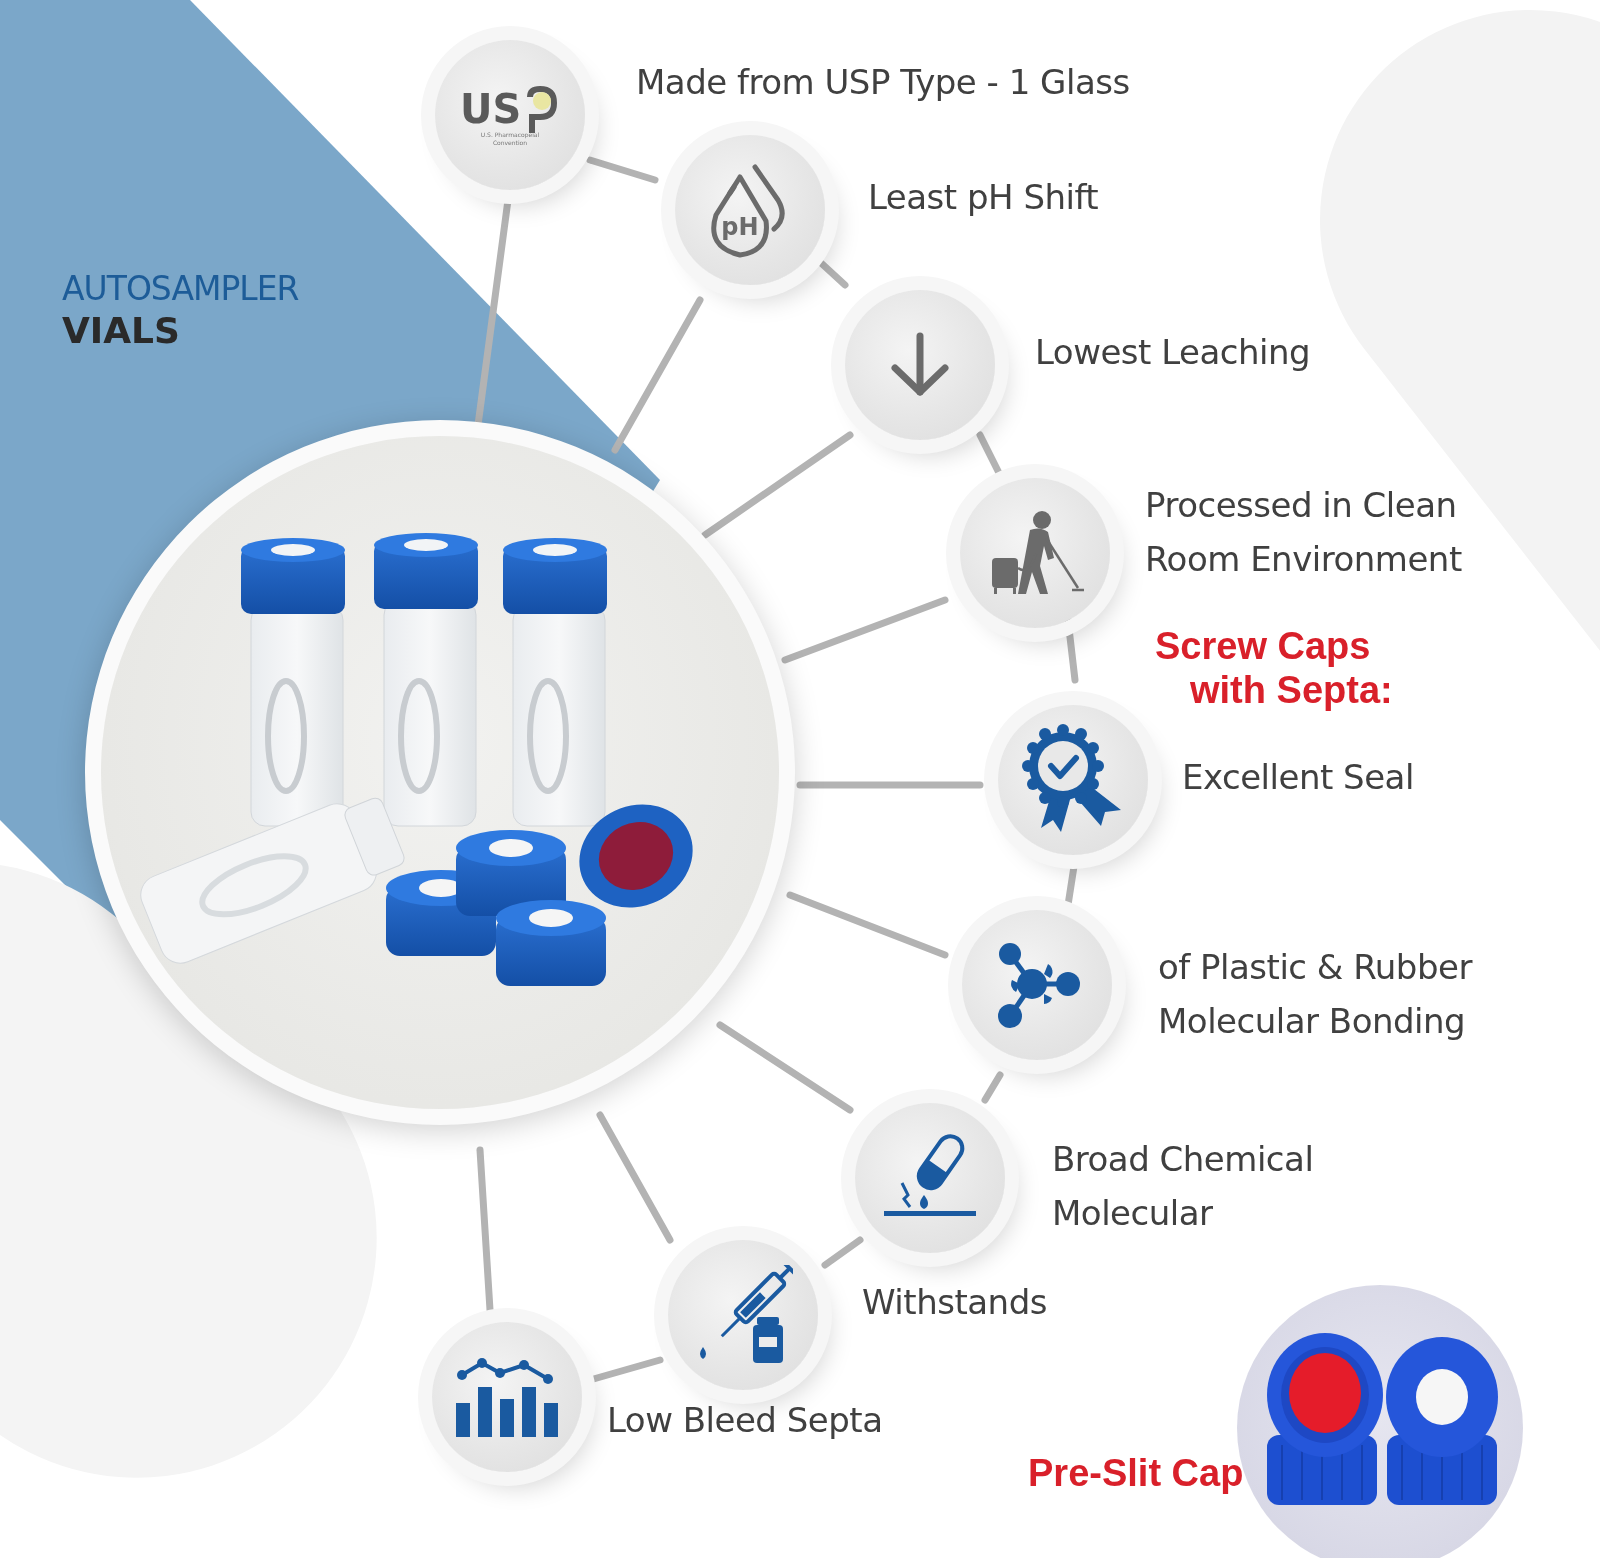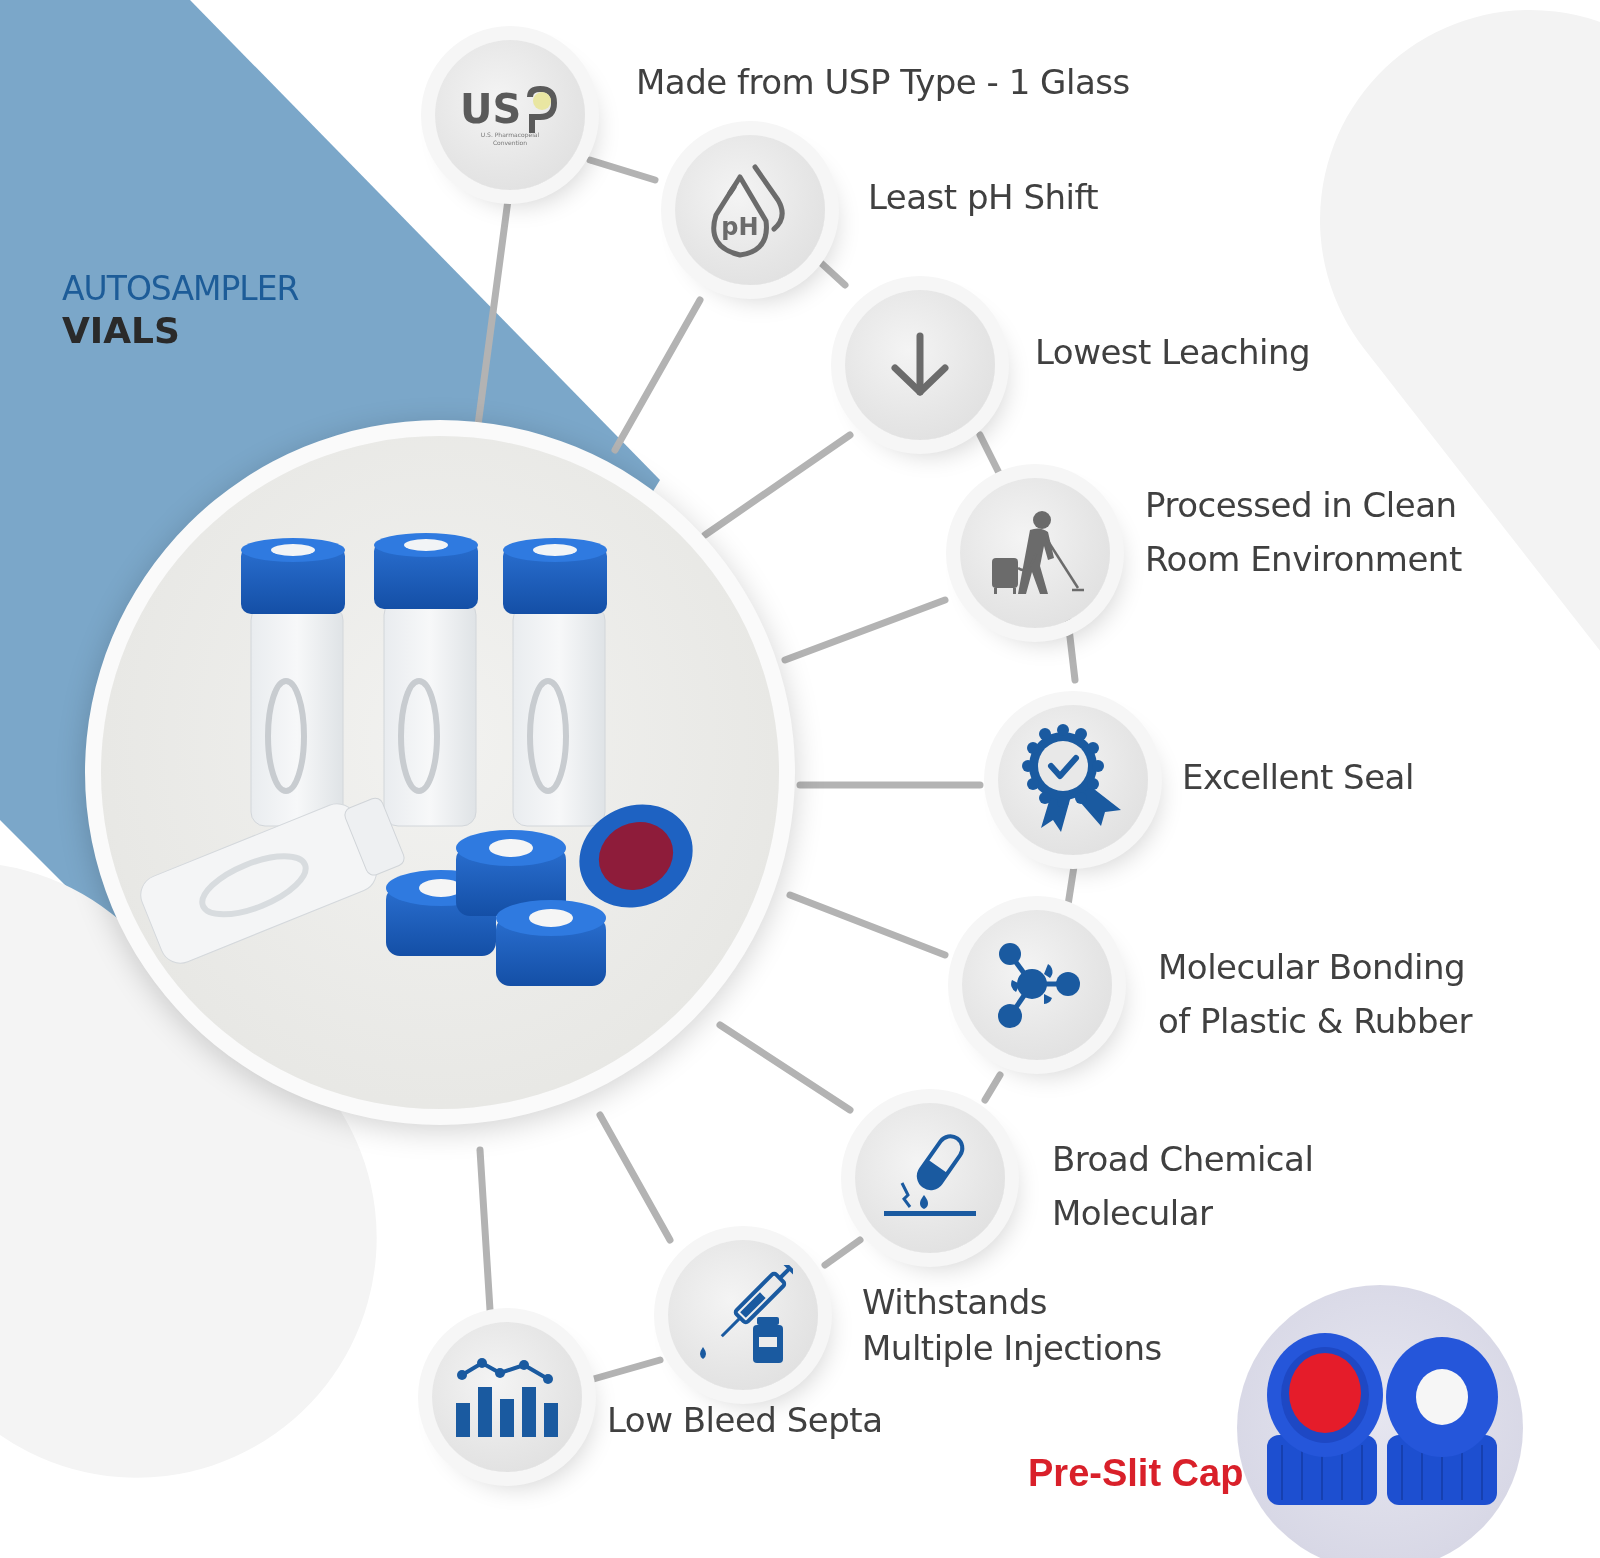--- a/index.html
+++ b/index.html
@@ -216,20 +216,24 @@
         <line x1="66" y1="30" x2="98" y2="80"></line>
         <line x1="92" y1="82" x2="104" y2="82"></line>
       </g>
     </svg>
   </div>
   <div class="feature" style="left:1145px;top:478px;line-height:1.6;">
     <span>Processed in Clean</span>
     <span>Room Environment</span>
   </div>
 
+  <div class="red-label" style="left:1155px;top:625px;">
+    <span style="display:block">Screw Caps</span>
+    <span style="display:block;padding-left:35px">with Septa:</span>
+  </div>
 
   <div class="node" style="left:998px;top:705px;width:150px;height:150px;">
     <svg width="120" height="120" viewBox="0 0 120 120">
       <g fill="#1a5aa0">
         <path d="M40 68 L28 108 L40 100 L48 112 L58 76 Z"></path>
         <path d="M72 62 L108 90 L92 92 L88 106 L60 74 Z"></path>
       </g>
       <circle cx="50" cy="46" r="34" fill="#1a5aa0"></circle>
       <g fill="#1a5aa0">
         <circle cx="50" cy="10" r="6"></circle>
@@ -265,22 +269,22 @@
         <circle cx="40" cy="44" r="15"></circle>
         <circle cx="76" cy="44" r="12"></circle>
         <circle cx="18" cy="76" r="12"></circle>
         <path d="M56 24 a9 9 0 0 1 2 14 l-6 -4 z"></path>
         <path d="M20 40 a9 9 0 0 0 4 12 l4 -8 z"></path>
         <path d="M52 64 a9 9 0 0 0 8 -6 l-8 -4 z"></path>
       </g>
     </svg>
   </div>
   <div class="feature" style="left:1158px;top:940px;line-height:1.6;">
+    <span>of Plastic &amp; Rubber</span>
     <span>Molecular Bonding</span>
-    <span>of Plastic &amp; Rubber</span>
   </div>
 
   <div class="node" style="left:855px;top:1103px;width:150px;height:150px;">
     <svg width="100" height="90" viewBox="0 0 100 90">
       <g transform="rotate(35 60 30)">
         <rect x="48" y="0" width="24" height="58" rx="12" fill="none" stroke="#1a5aa0" stroke-width="4"></rect>
         <path d="M48 34 L72 34 L72 46 a12 12 0 0 1 -24 0 Z" fill="#1a5aa0"></path>
       </g>
       <path d="M22 50 L28 62 L24 66 L30 74" stroke="#1a5aa0" stroke-width="3" fill="none"></path>
       <path d="M44 62 q-8 10 0 14 q8 -4 0 -14 z" fill="#1a5aa0"></path>
@@ -302,21 +306,20 @@
         <line x1="40" y1="-16" x2="60" y2="-16" stroke="#1a5aa0" stroke-width="4"></line>
       </g>
       <path d="M10 82 q-6 8 0 12 q6 -4 0 -12 z" fill="#1a5aa0"></path>
       <rect x="64" y="52" width="22" height="8" rx="2" fill="#1a5aa0"></rect>
       <rect x="60" y="60" width="30" height="38" rx="4" fill="#1a5aa0"></rect>
       <rect x="66" y="72" width="18" height="10" fill="#ececec"></rect>
     </svg>
   </div>
   <div class="feature" style="left:862px;top:1280px;line-height:1.35;">
     <span>Withstands</span>
-    <span>Multiple Injections</span>
   </div>
 
   <div class="node" style="left:432px;top:1322px;width:150px;height:150px;">
     <svg width="110" height="80" viewBox="0 0 110 80">
       <g fill="#1a5aa0">
         <rect x="4" y="46" width="14" height="34"></rect>
         <rect x="26" y="30" width="14" height="50"></rect>
         <rect x="48" y="42" width="14" height="38"></rect>
         <rect x="70" y="30" width="14" height="50"></rect>
         <rect x="92" y="46" width="14" height="34"></rect>

